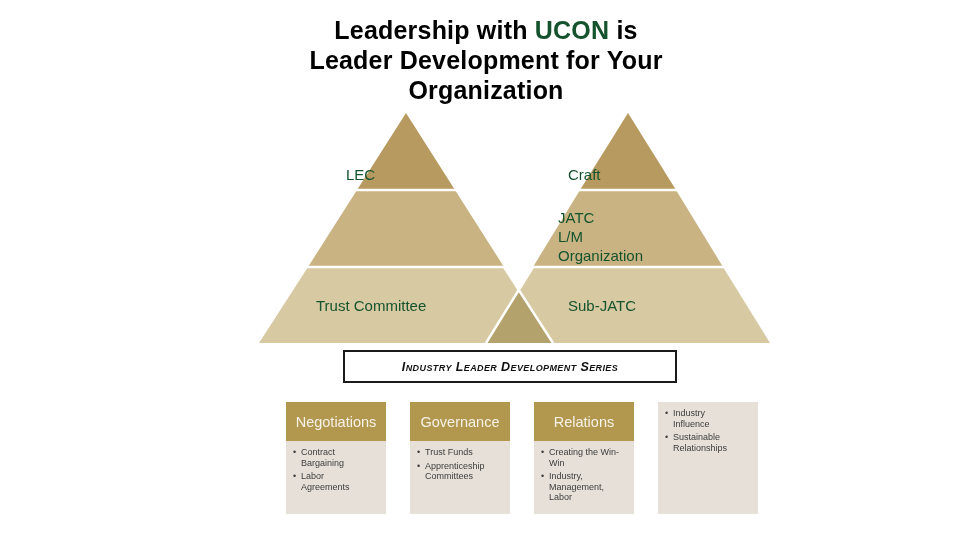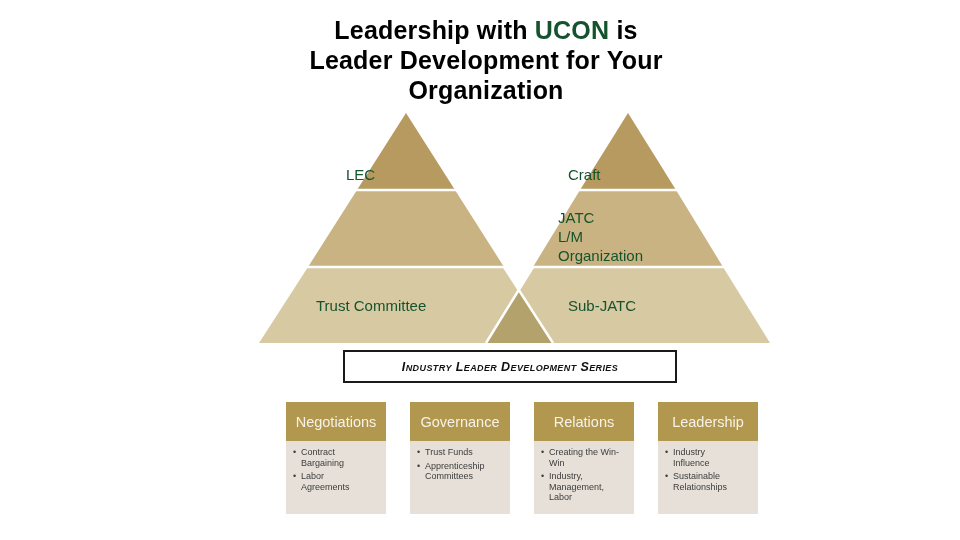--- a/index.html
+++ b/index.html
@@ -117,21 +117,20 @@
     <div class="info-box">
       <div class="box-header">Relations</div>
       <div class="box-body">
         <ul>
             <li>Creating the Win-Win</li>
             <li>Industry, Management, Labor</li>
           </ul>
       </div>
     </div>
     <div class="info-box">
-      <div class="box-header">Leadership</div>
       <div class="box-body">
         <ul>
             <li>Industry Influence</li>
             <li>Sustainable Relationships</li>
           </ul>
       </div>
     </div>
   </div>
 
 </div>

